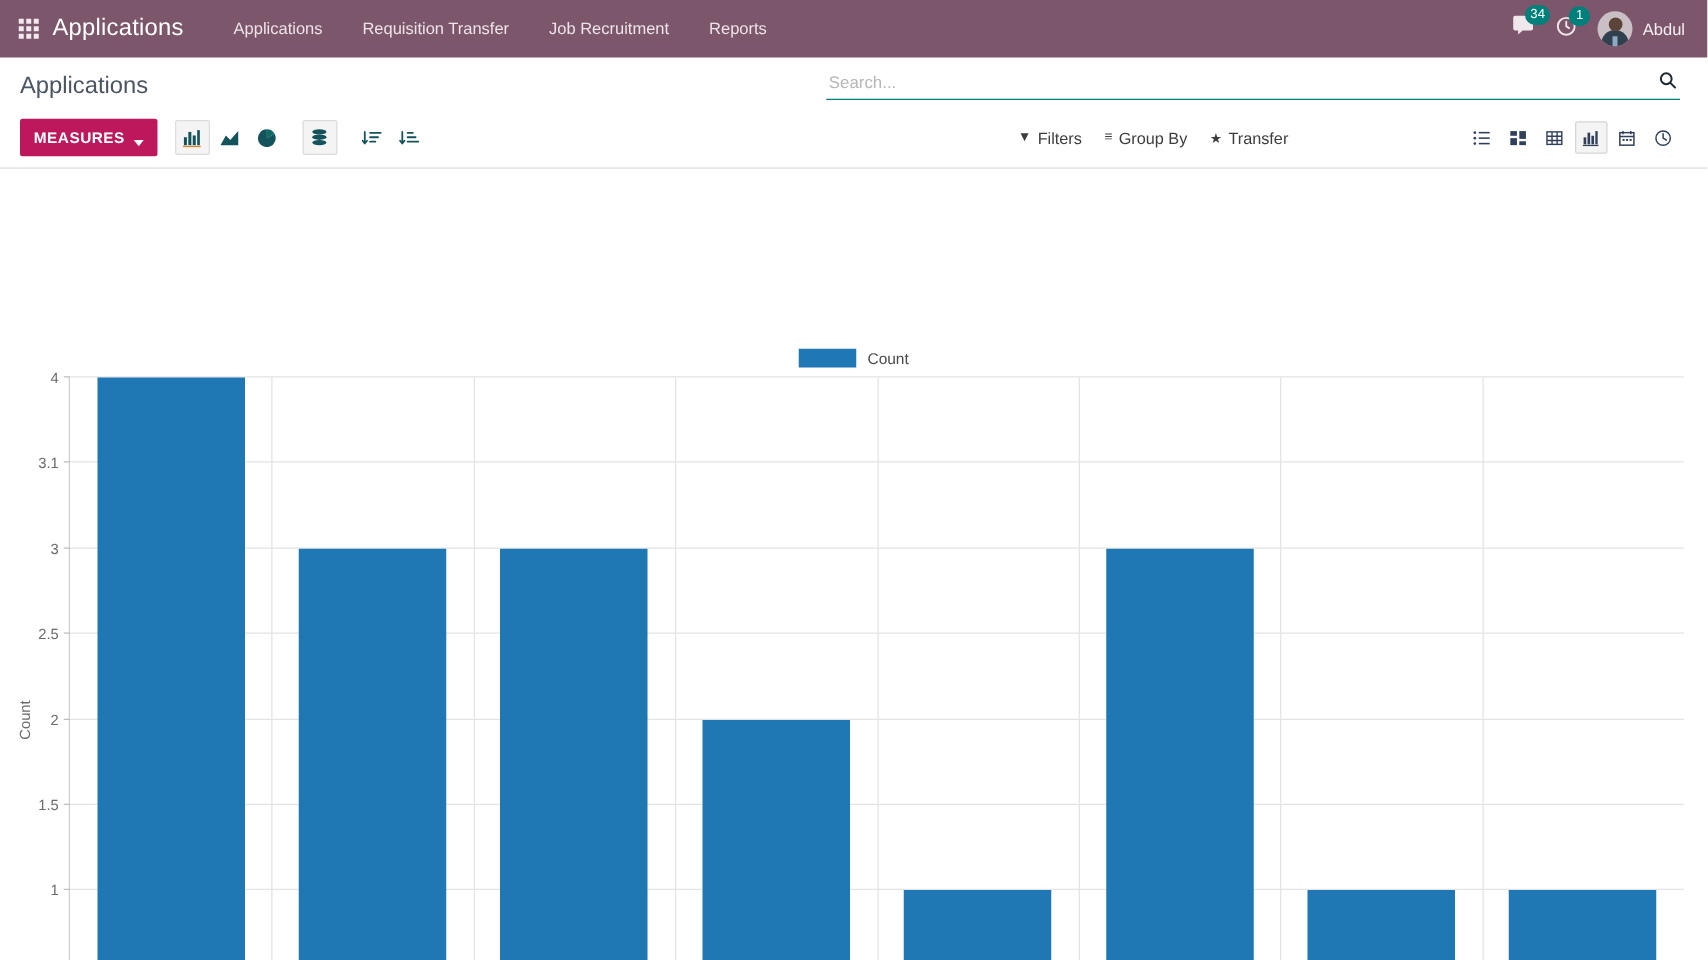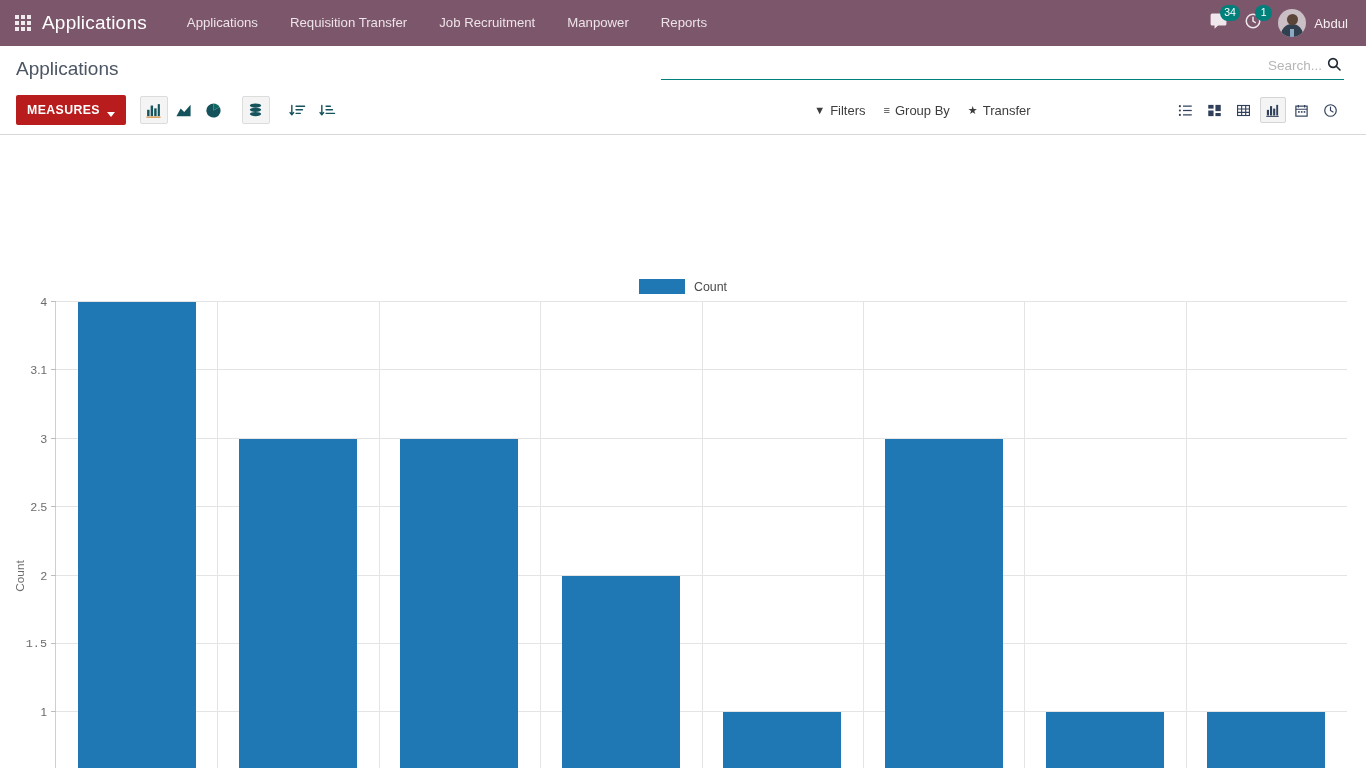--- a/index.html
+++ b/index.html
@@ -119,33 +119,32 @@
   }
   .search-input {
     flex: 1;
     border: none;
     outline: none;
     font-size: 13.5px;
     font-family: "Liberation Sans", sans-serif;
     color: #374151;
     background: transparent;
     padding: 0 2px;
-    text-align: right;
   }
   .search-input::placeholder { color: #b6b6b6; }
   .search-btn { background: none; border: none; cursor: pointer; padding: 0 2px; display: flex; color: #1f2933; }
 
   .cp-row-bottom {
     display: flex;
     align-items: center;
     padding: 8px 22px 8px 16px;
     height: 48px;
   }
   .measures-btn {
-    background: #b91c1c;
+    background: #be185d;
     color: #ffffff;
     border: none;
     font-size: 12.3px;
     font-weight: 700;
     letter-spacing: .4px;
     padding: 8px 11px;
     height: 30px;
     border-radius: 2px;
     cursor: pointer;
     display: flex;
@@ -253,21 +252,20 @@
       <i></i>
       <i></i>
       <i></i>
       <i></i>
   </div>
   <div class="brand">Applications</div>
   <div class="navmenu">
     <a>Applications</a>
     <a>Requisition Transfer</a>
     <a>Job Recruitment</a>
-    <a>Manpower</a>
     <a>Reports</a>
   </div>
   <div class="nav-right">
     <div class="nav-icon-wrap">
       <span>
         <svg width="19" height="19" viewBox="0 0 24 24" fill="#f0e7ec">
           <path d="M20 2H4a2 2 0 0 0-2 2v11a2 2 0 0 0 2 2h3v4l4.5-4H20a2 2 0 0 0 2-2V4a2 2 0 0 0-2-2z"></path>
         </svg>
       </span>
       <span class="badge">34</span>
@@ -439,21 +437,21 @@
   <div class="y-axis-title">
     <span>Count</span>
   </div>
 
   <div class="plot" id="plot">
       <div class="gridline-h" style="bottom: 25%;"></div>
       <div class="tickmark" style="bottom: 25%;"></div>
       <div class="ytick-label" style="bottom: calc(25% + 0px); transform: translateY(50%);">1</div>
       <div class="gridline-h" style="bottom: 37.5%;"></div>
       <div class="tickmark" style="bottom: 37.5%;"></div>
-      <div class="ytick-label" style="bottom: calc(37.5% + 0px); transform: translateY(50%); font-family: Liberation Mono, monospace;">1.5</div>
+      <div class="ytick-label" style="bottom: calc(37.5% + 0px); transform: translateY(50%);">1.5</div>
       <div class="gridline-h" style="bottom: 50%;"></div>
       <div class="tickmark" style="bottom: 50%;"></div>
       <div class="ytick-label" style="bottom: calc(50% + 0px); transform: translateY(50%);">2</div>
       <div class="gridline-h" style="bottom: 62.5%;"></div>
       <div class="tickmark" style="bottom: 62.5%;"></div>
       <div class="ytick-label" style="bottom: calc(62.5% + 0px); transform: translateY(50%);">2.5</div>
       <div class="gridline-h" style="bottom: 75%;"></div>
       <div class="tickmark" style="bottom: 75%;"></div>
       <div class="ytick-label" style="bottom: calc(75% + 0px); transform: translateY(50%);">3</div>
       <div class="gridline-h" style="bottom: 87.5%;"></div>

